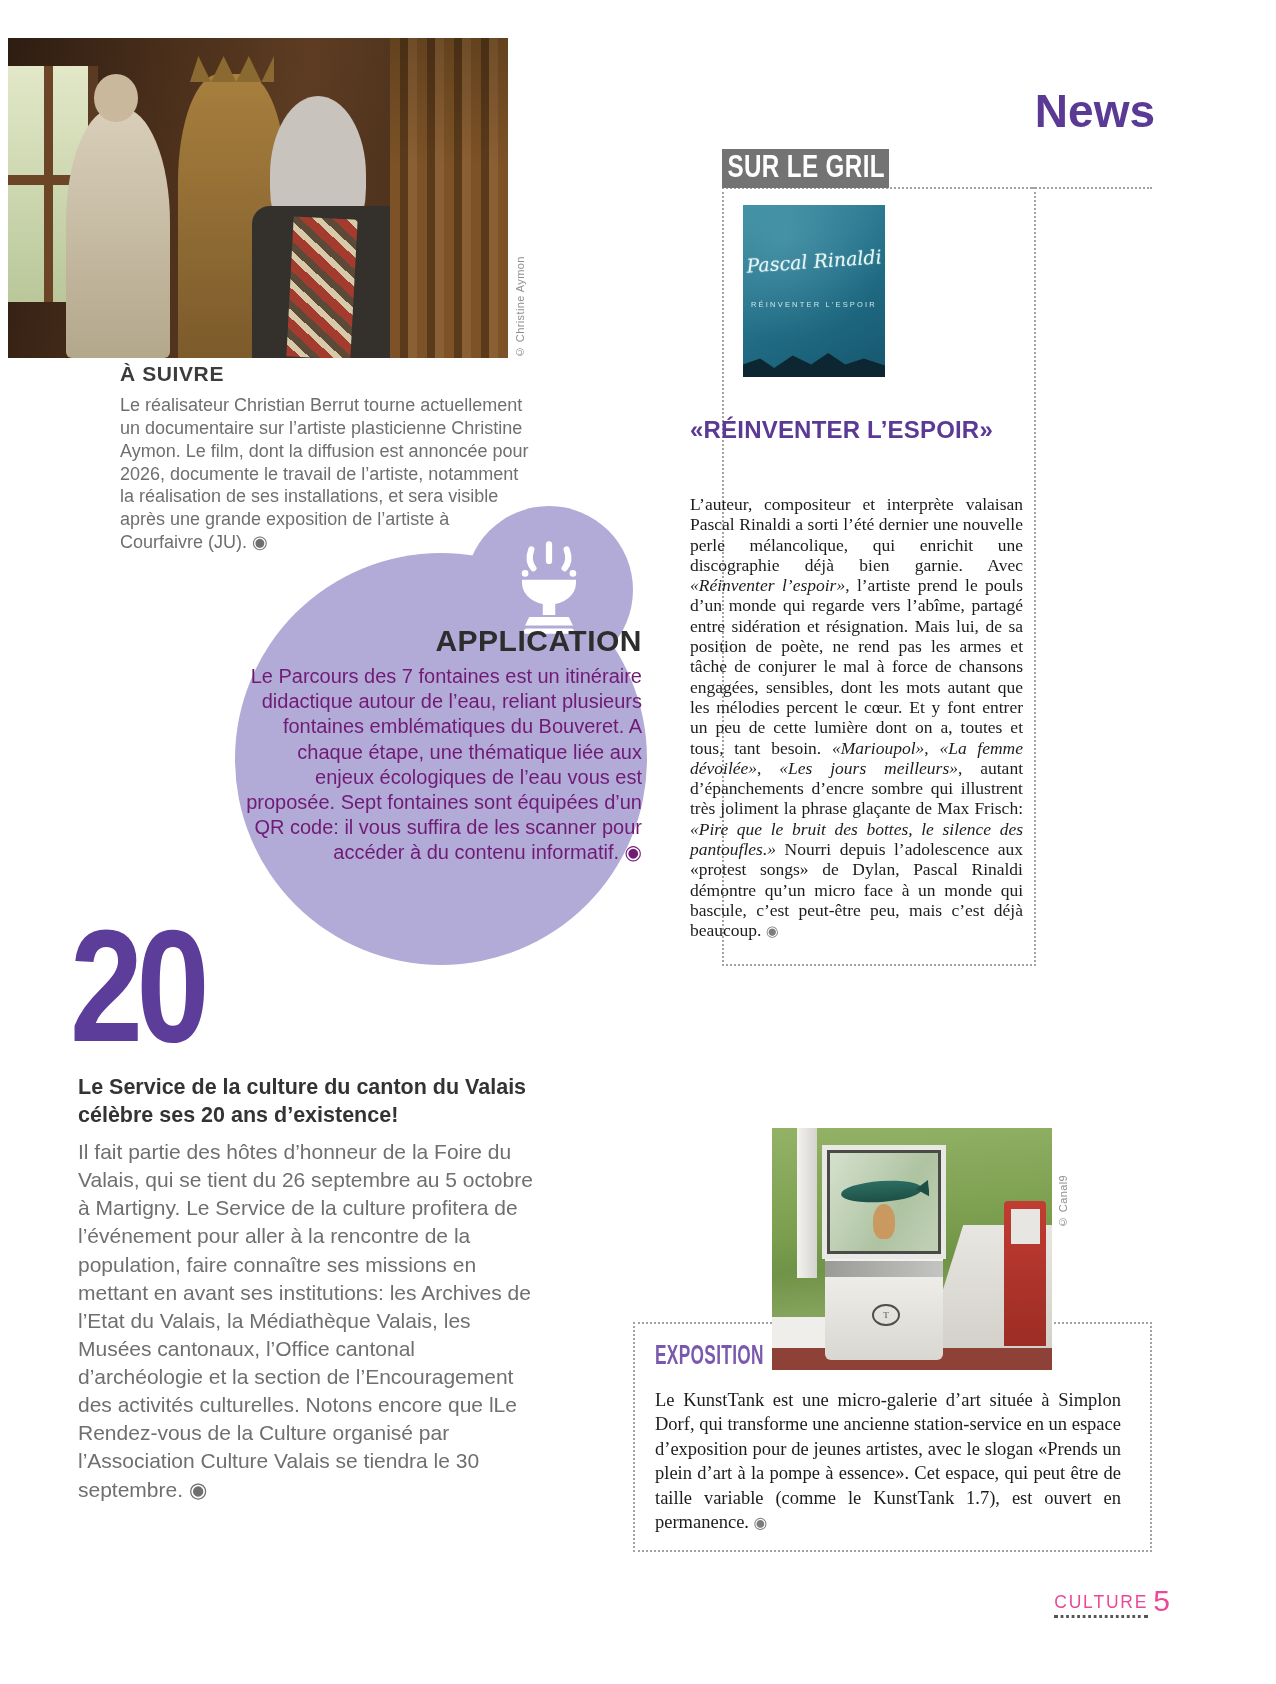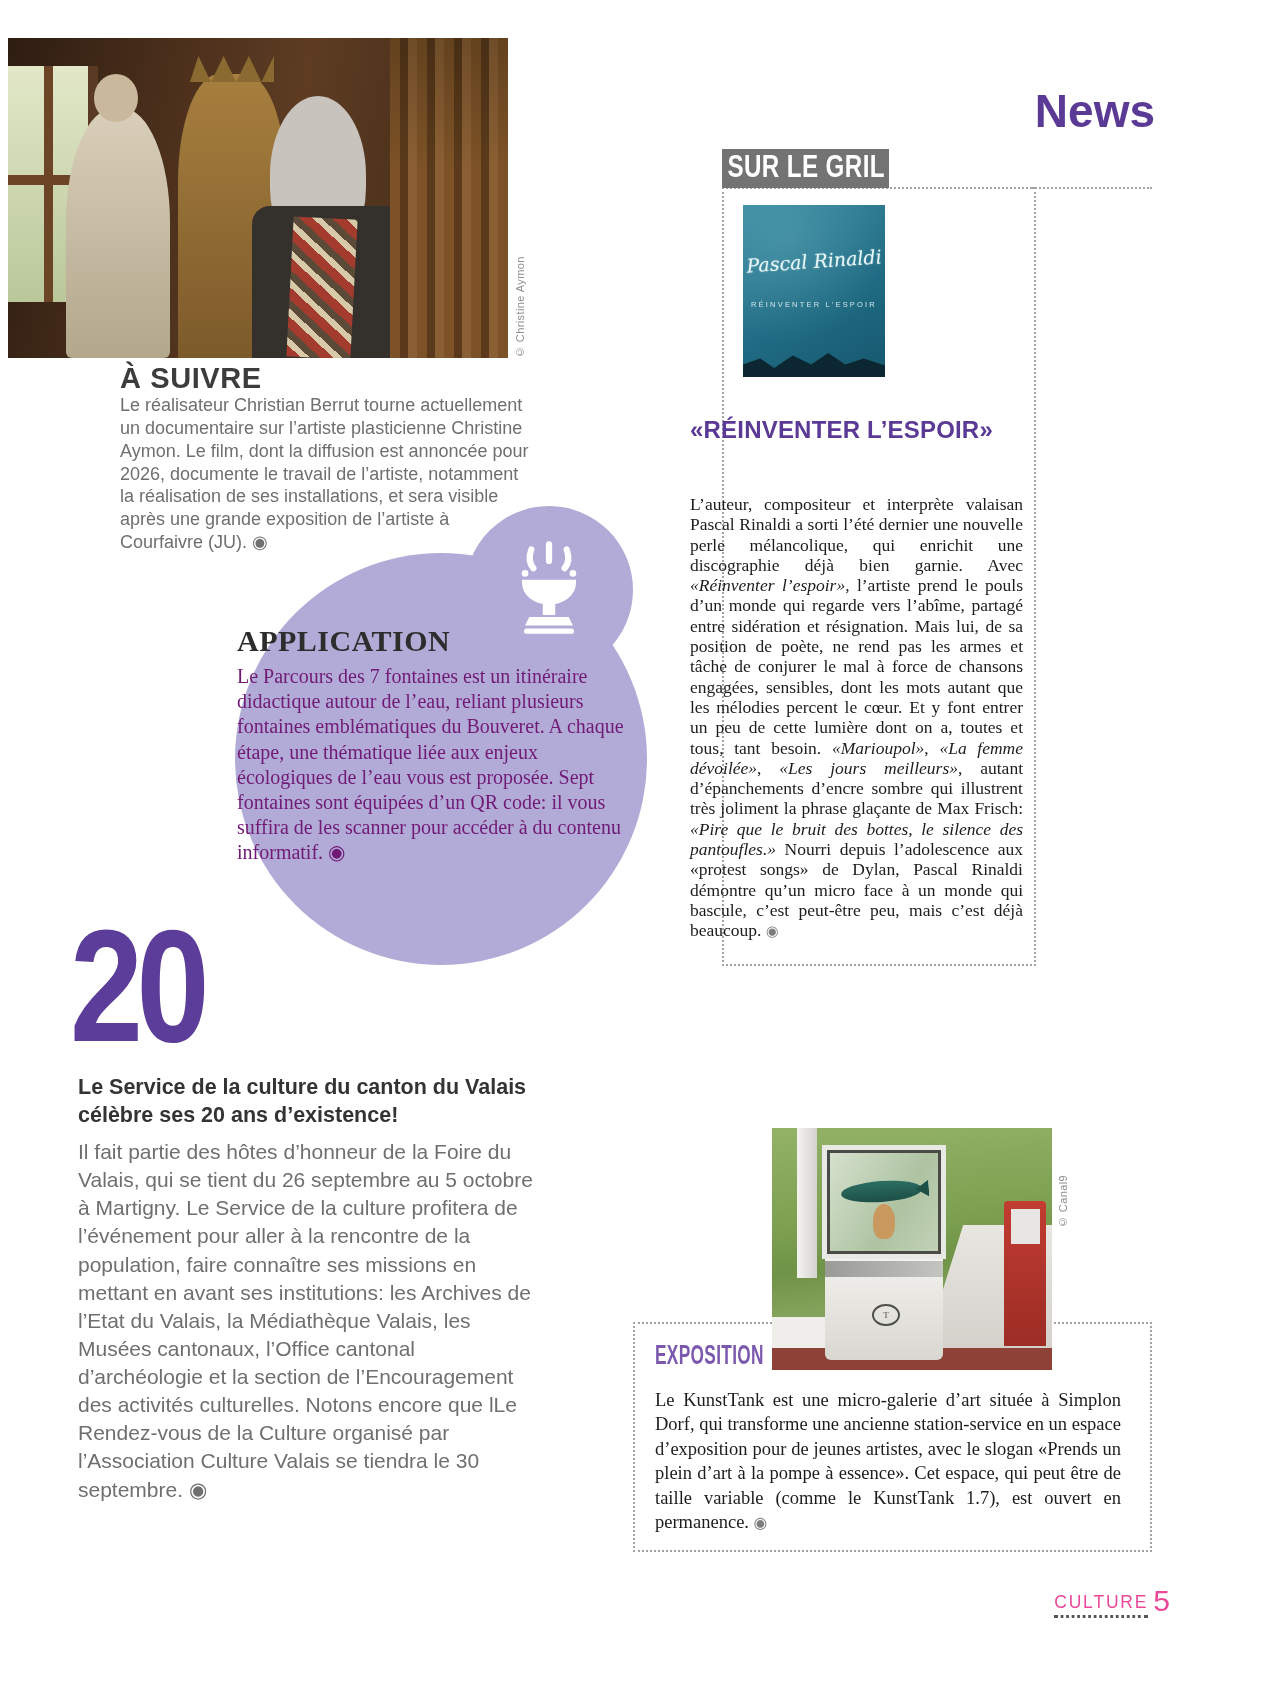--- a/index.html
+++ b/index.html
@@ -27,29 +27,29 @@
   .ps-relief{position:absolute;right:0;top:0;width:118px;height:100%;
     background:repeating-linear-gradient(90deg,#7c5226 0 10px,#5a3a1a 10px 18px,#8a5f33 18px 27px);}
   .ps-relief:before{content:"";position:absolute;inset:0;background:linear-gradient(#00000033,#00000000 40%);}
 
   .vcred{position:absolute;writing-mode:vertical-rl;transform:rotate(180deg);
     font-size:11px;color:#8f8f8f;letter-spacing:.4px;}
   .cred-aymon{left:514px;top:208px;height:150px;}
   .cred-canal9{left:1057px;top:1158px;height:70px;}
 
   
-  .asuivre-head{position:absolute;left:120px;top:362px;font-size:29px;font-weight:800;
+  .asuivre-head{position:absolute;left:120px;top:362px;font-size:21px;font-weight:800;
     color:#3c3c3c;letter-spacing:.6px;}
   .asuivre-body{position:absolute;left:120px;top:394px;width:410px;font-size:18px;line-height:1.27;color:#6f6f6f;}
 
   
   .circle-big{position:absolute;left:235px;top:553px;width:412px;height:412px;border-radius:50%;background:#b2abd7;}
   .circle-small{position:absolute;left:465px;top:506px;width:168px;height:168px;border-radius:50%;background:#b2abd7;
     display:flex;align-items:center;justify-content:center;}
-  .app-block{position:absolute;left:237px;top:624px;width:396px;text-align:left;font-family:Liberation Serif, serif;}
+  .app-block{position:absolute;left:246px;top:624px;width:396px;text-align:right;}
   .app-head{font-size:30px;font-weight:800;color:#2d2d2d;letter-spacing:.5px;margin-bottom:6px;}
   .app-body{font-size:20px;line-height:1.26;color:#701a75;}
 
   
   .num20{position:absolute;left:70px;top:906px;font-size:160px;line-height:1;font-weight:800;
     color:#5c3d99;letter-spacing:-8px;transform:scaleX(.82);transform-origin:left top;}
   .anniv-head{position:absolute;left:78px;top:1074px;width:470px;font-size:21.5px;font-weight:800;color:#333;line-height:1.3;}
   .anniv-body{position:absolute;left:78px;top:1138px;width:455px;font-size:21px;line-height:1.34;color:#6f6f6f;}
 
   

